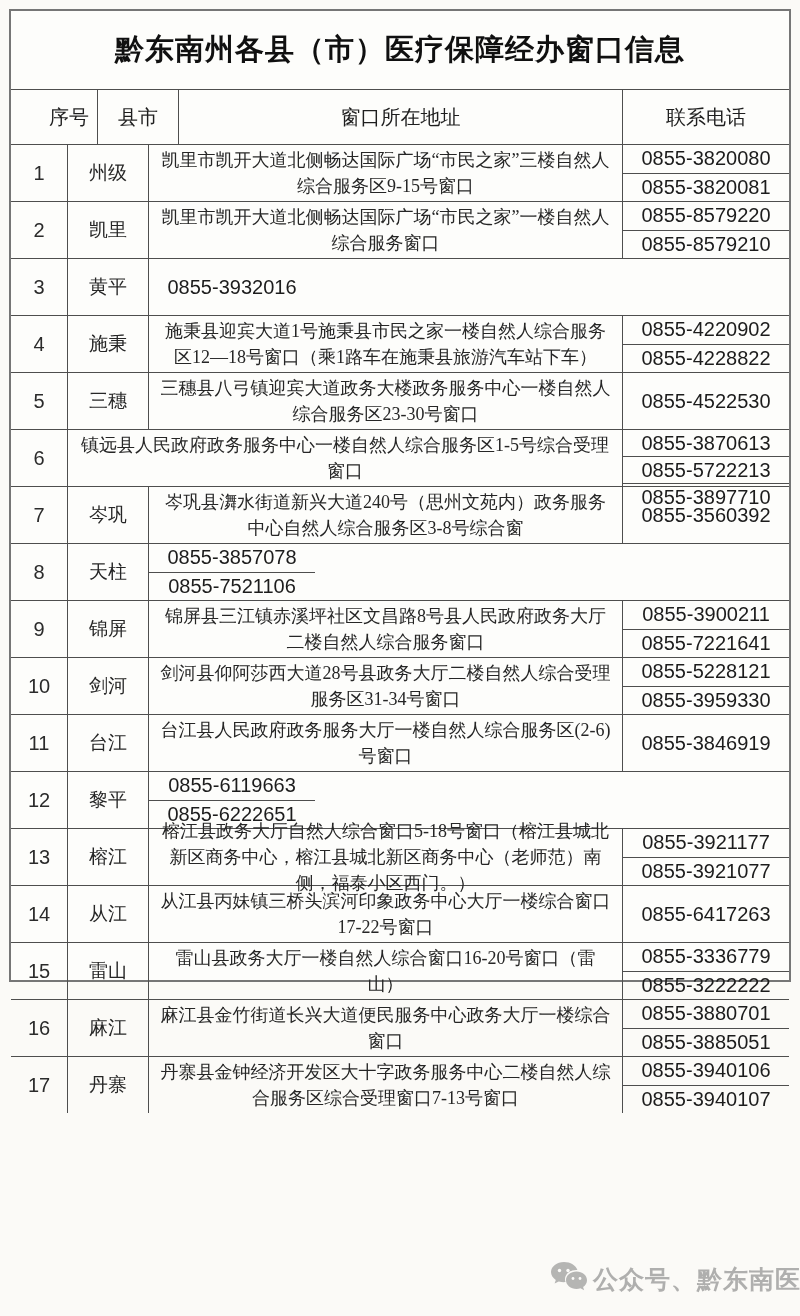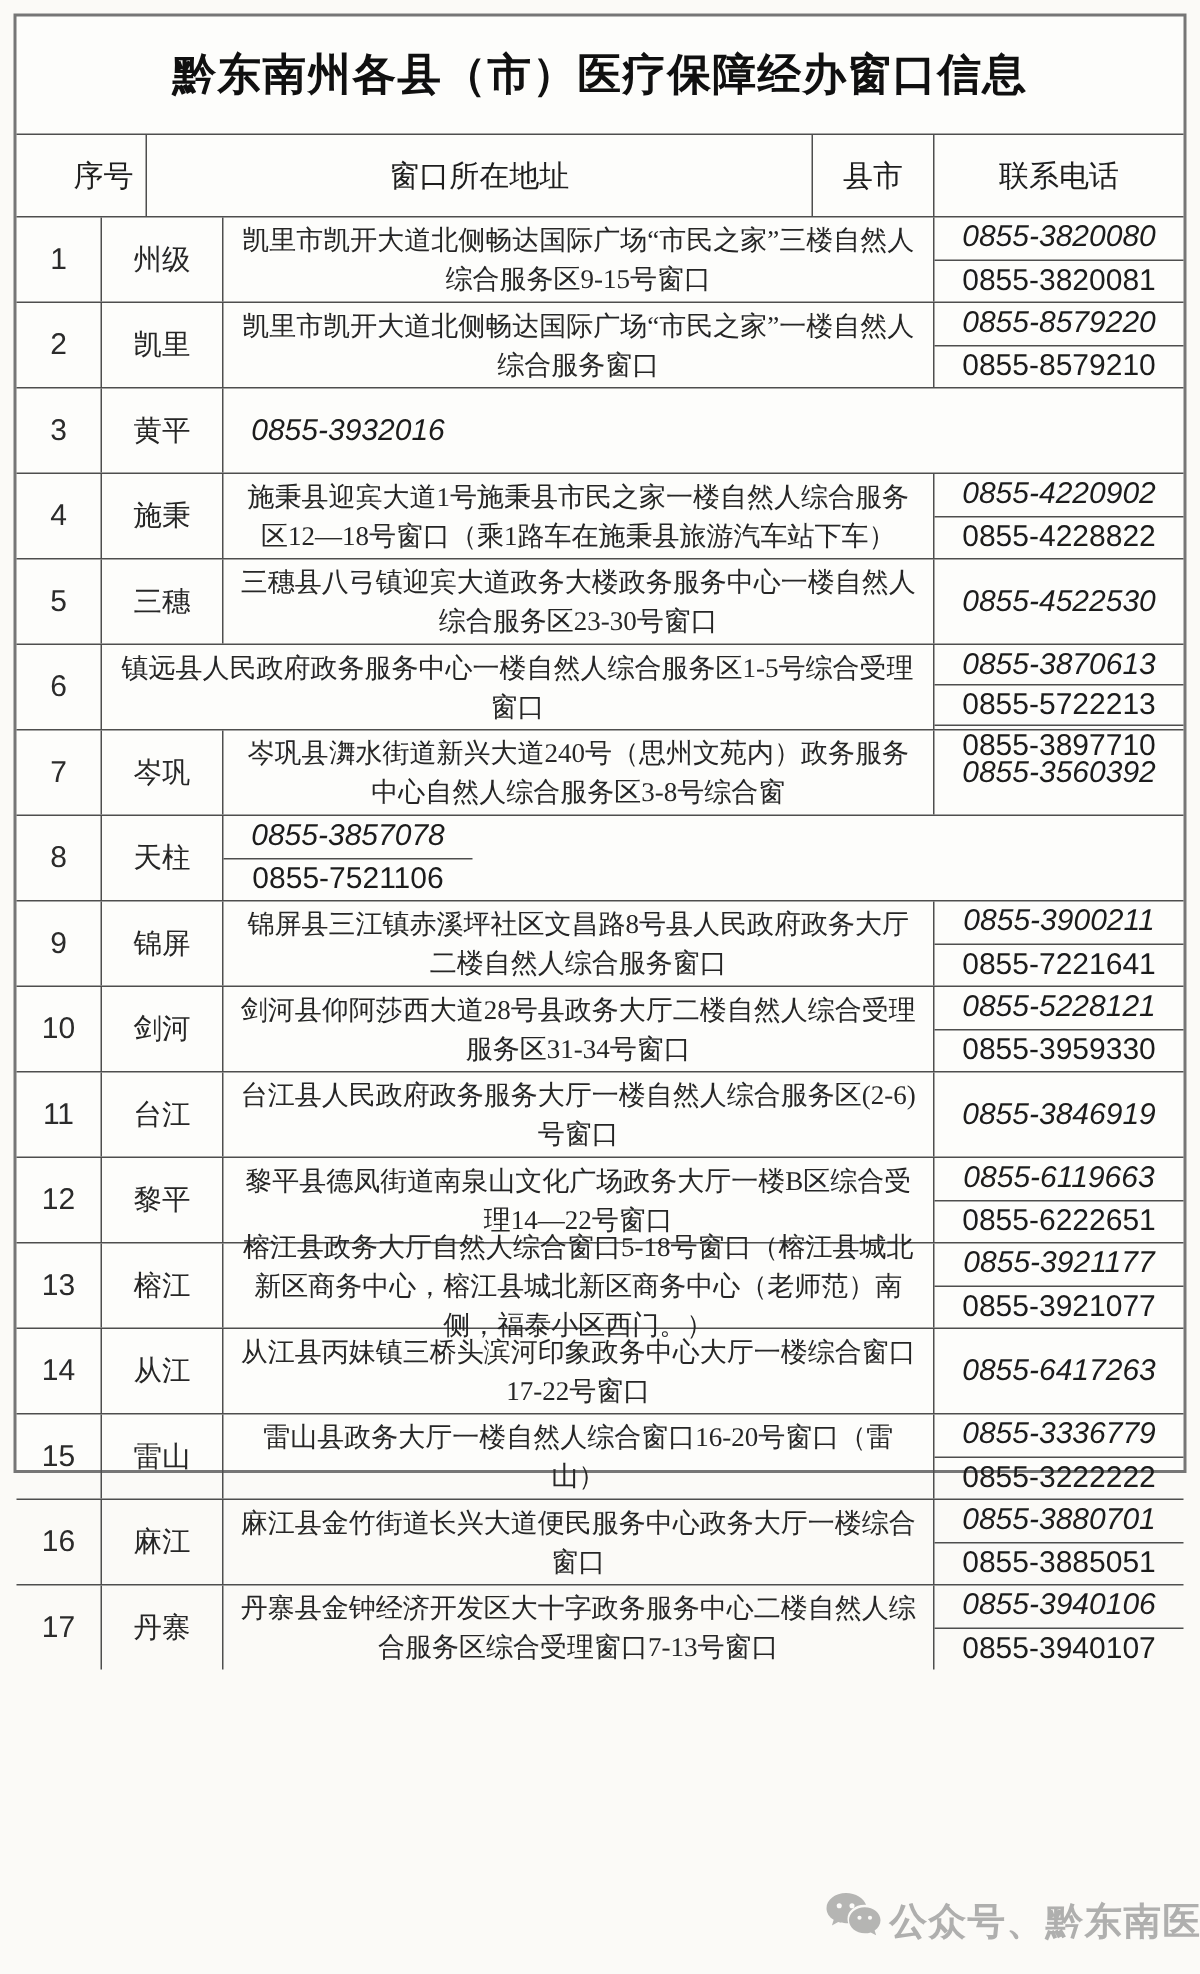--- a/index.html
+++ b/index.html
@@ -75,21 +75,21 @@
     display:flex;flex-direction:column;
   }
   .phone-cell{
     flex:1 1 auto;
     min-height:26px;
     display:flex;align-items:center;justify-content:center;
     font-family:"Liberation Sans","DejaVu Sans",sans-serif;
     font-size:20px;color:#1c1c1c;
     border-top:1px solid #4e4e4e;
   }
-  .phone-cell:first-child{border-top:none;font-style:italic;}
+  .phone-cell:first-child{border-top:none;}
   .watermark{
     position:absolute;
     left:550px;top:1261px;
     display:flex;align-items:center;
     gap:5px;
     color:rgba(125,125,125,0.60);
     font-size:25px;
     font-weight:700;
     letter-spacing:1px;
     white-space:nowrap;
@@ -102,22 +102,22 @@
 <body>
 
 <div class="sheet">
 
   <div class="table-wrap">
 
     <div class="title-row cell">黔东南州各县（市）医疗保障经办窗口信息</div>
 
     <div class="header-row">
       <div class="cell col-num">序号</div>
+      <div class="cell col-county">县市</div>
       <div class="cell col-addr">窗口所在地址</div>
-      <div class="cell col-county">县市</div>
       <div class="cell col-phone">联系电话</div>
     </div>
 
     <div class="rows">
     <div class="row">
       <div class="cell col-num num-cell">1</div>
       <div class="cell col-county county-cell">州级</div>
       <div class="cell col-addr addr-cell">凯里市凯开大道北侧畅达国际广场“市民之家”三楼自然人综合服务区9-15号窗口</div>
       <div class="col-phone phone-col">
             <div class="phone-cell">0855-3820080</div>
@@ -215,21 +215,20 @@
       <div class="cell col-county county-cell">台江</div>
       <div class="cell col-addr addr-cell">台江县人民政府政务服务大厅一楼自然人综合服务区(2-6)号窗口</div>
       <div class="col-phone phone-col">
             <div class="phone-cell">0855-3846919</div>
           </div>
     </div>
 
     <div class="row">
       <div class="cell col-num num-cell">12</div>
       <div class="cell col-county county-cell">黎平</div>
-      <div class="cell col-addr addr-cell">黎平县德凤街道南泉山文化广场政务大厅一楼B区综合受理14—22号窗口</div>
       <div class="col-phone phone-col">
             <div class="phone-cell">0855-6119663</div>
             <div class="phone-cell">0855-6222651</div>
           </div>
     </div>
 
     <div class="row">
       <div class="cell col-num num-cell">13</div>
       <div class="cell col-county county-cell">榕江</div>
       <div class="cell col-addr addr-cell">榕江县政务大厅自然人综合窗口5-18号窗口（榕江县城北新区商务中心，榕江县城北新区商务中心（老师范）南侧，福泰小区西门。）</div>

